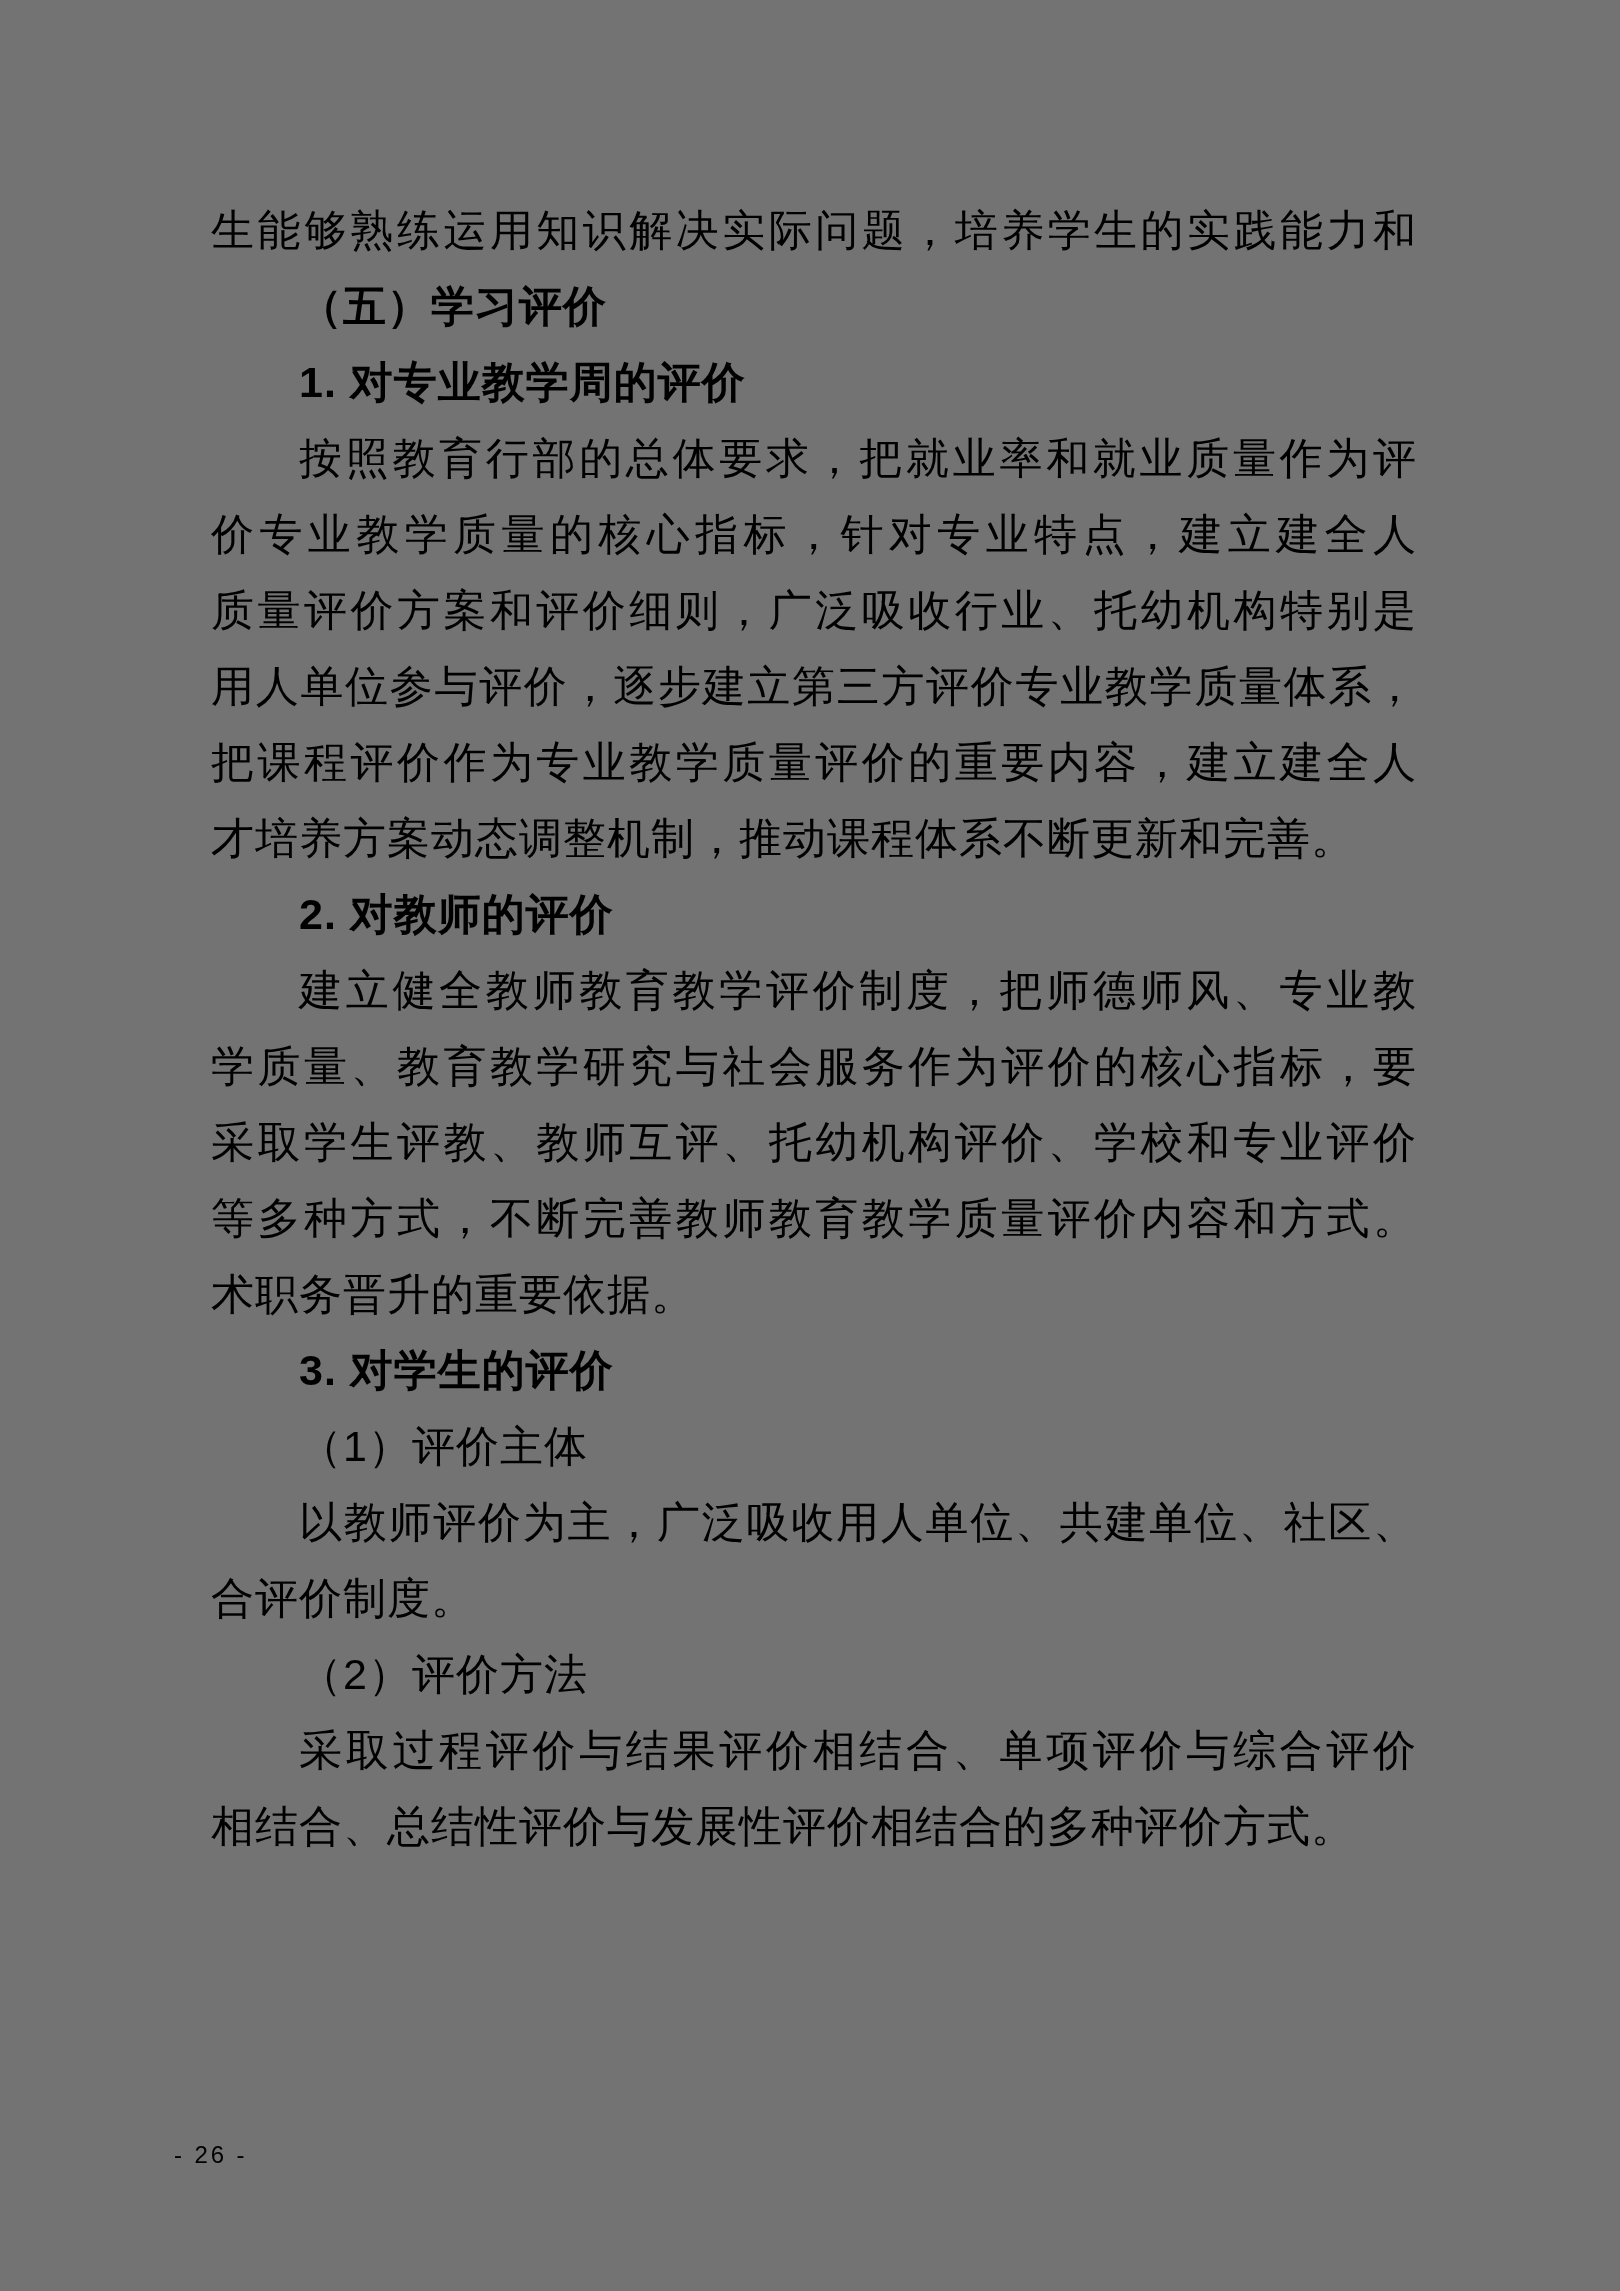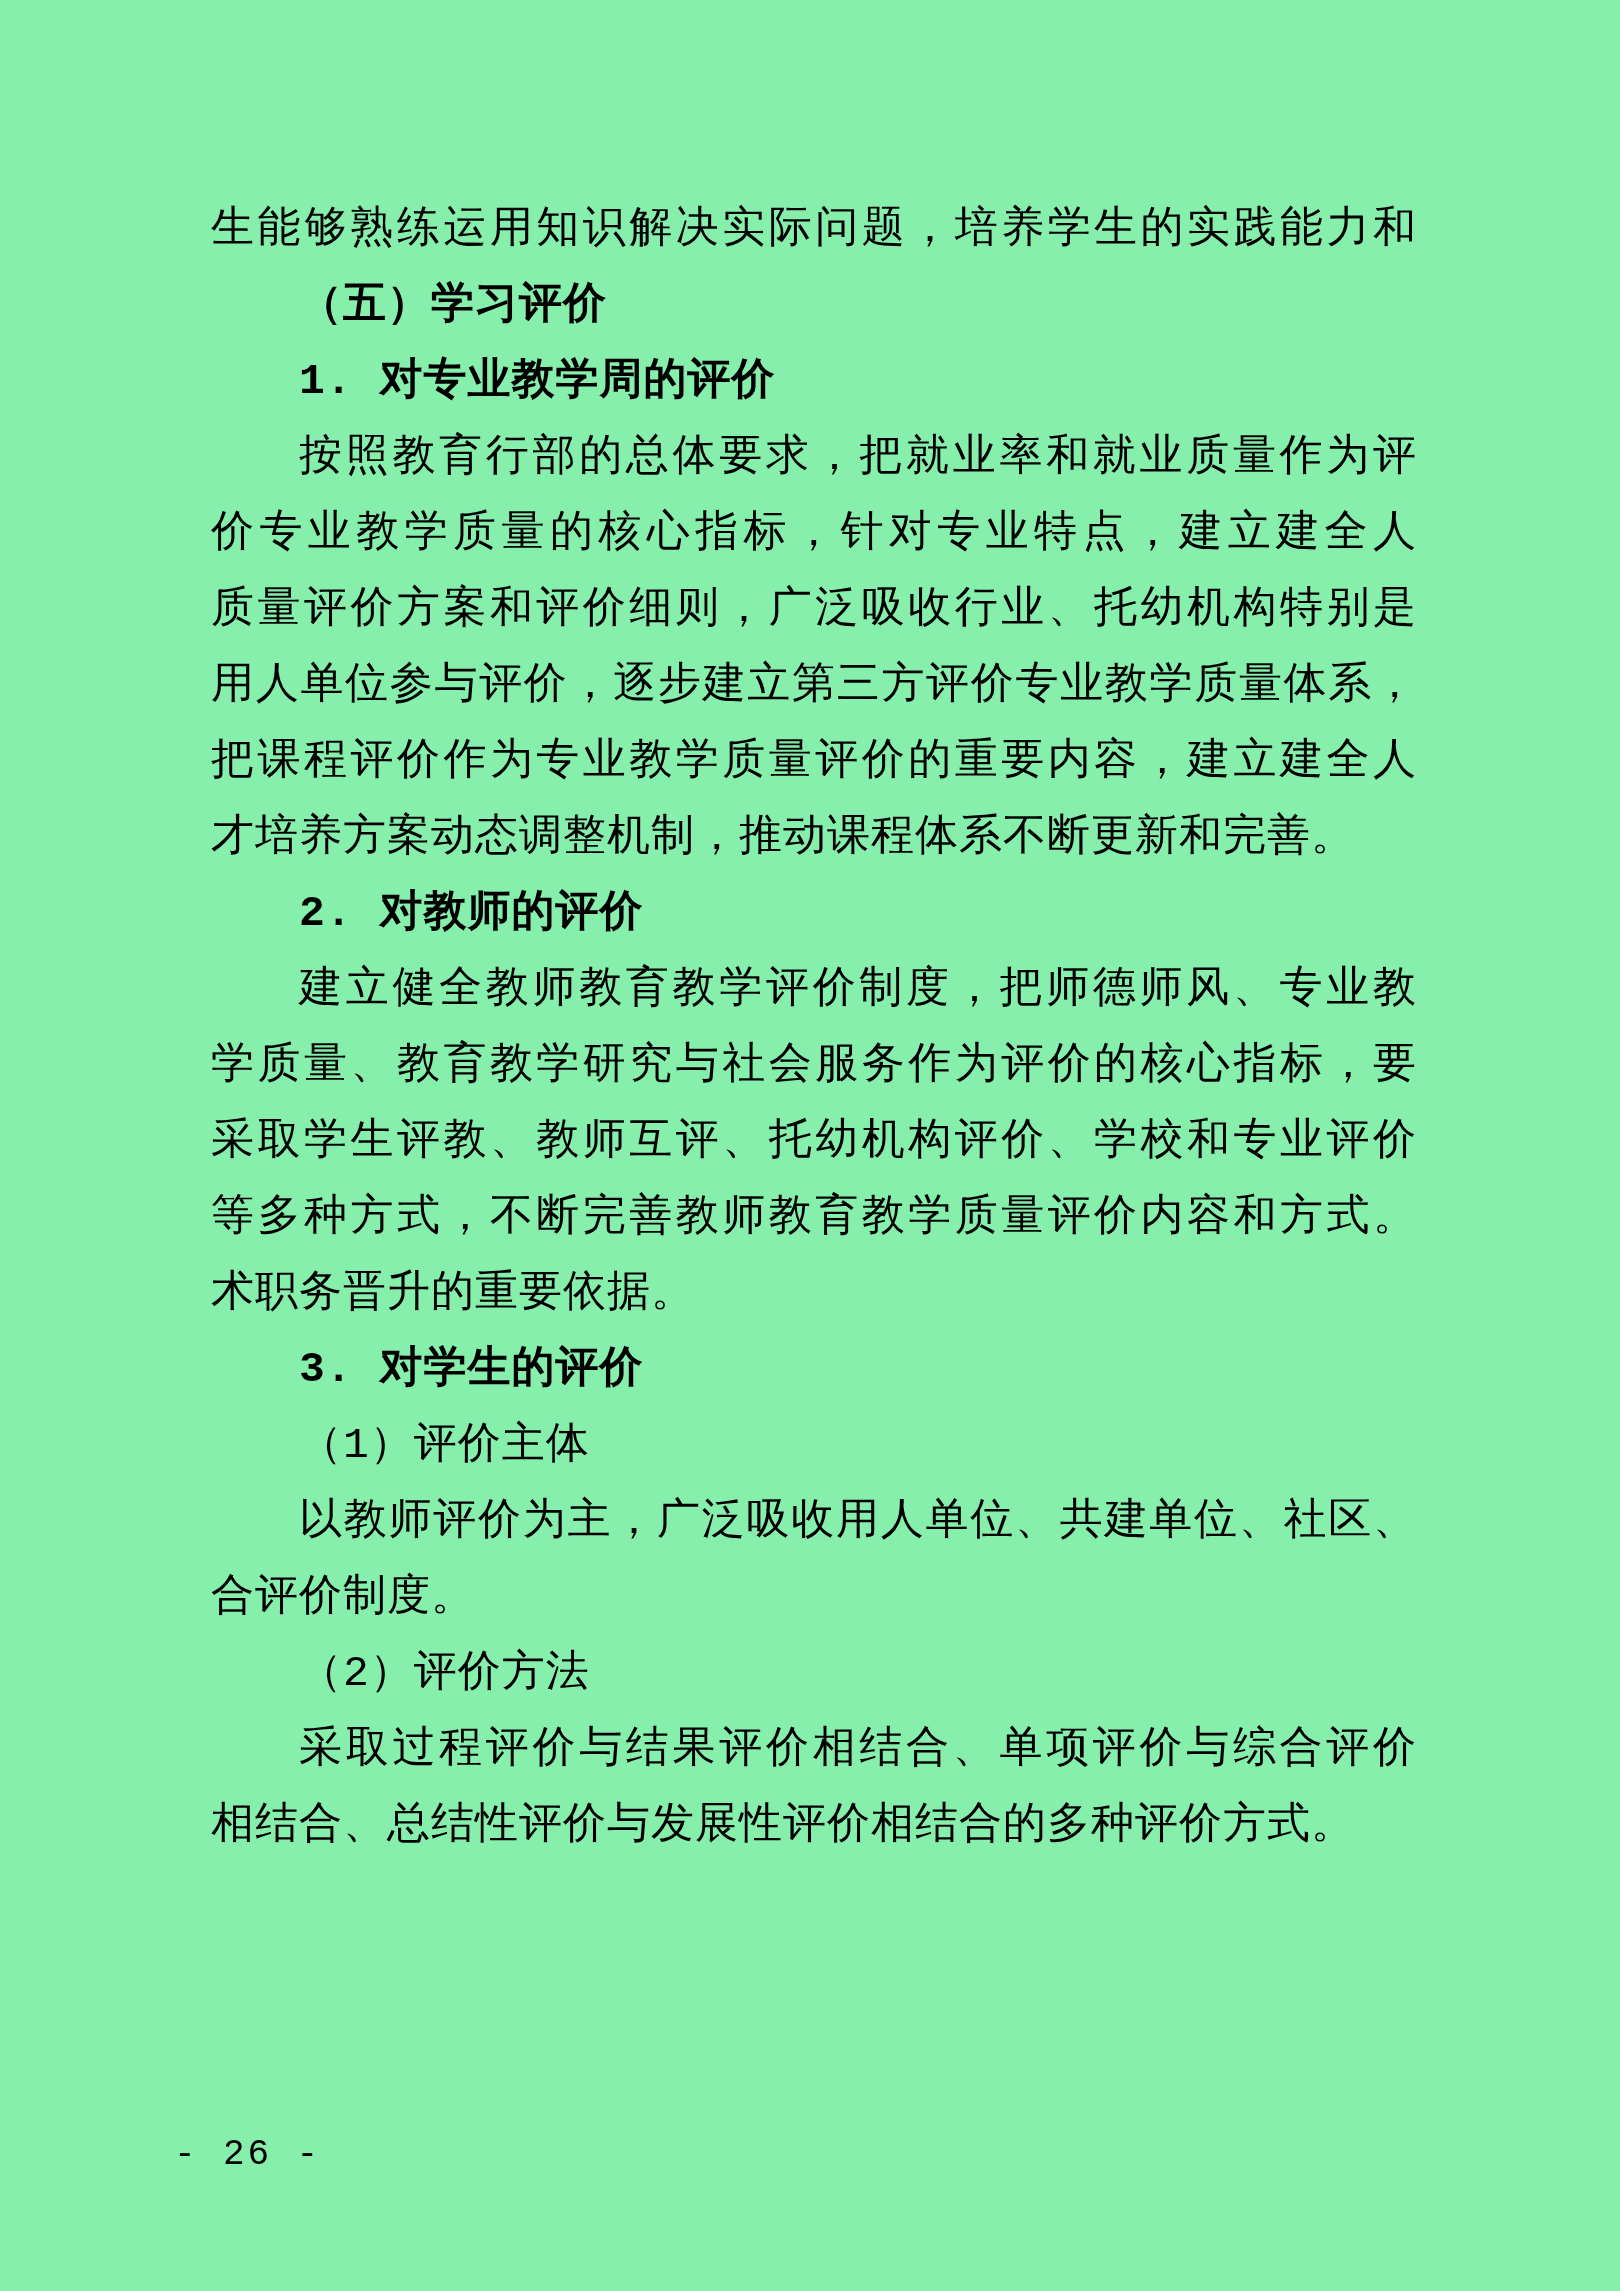--- a/index.html
+++ b/index.html
@@ -1,22 +1,22 @@
 <!DOCTYPE html>
 <html><head>
 <meta charset="utf-8">
 <style>
   html, body { margin: 0; padding: 0; background: #ffffff; }
   .page {
     position: relative;
     width: 1620px;
     height: 2292px;
-    background: #86efac;
+    background: #737373;
     color: #000000;
-    font-family: Liberation Mono, monospace;
+    font-family: Liberation Sans, sans-serif;
     overflow: hidden;
   }
   .body-text {
     position: absolute;
     left: 211px;
     top: 192px;
     width: 1206px;
   }
   .line {
     font-size: 43px;
@@ -29,21 +29,21 @@
   .line.bold { font-weight: 700; }
   .line.indent { text-indent: 88px; }
   .line.just {
     text-align: justify;
     text-align-last: justify;
   }
   .page-number {
     position: absolute;
     left: 174px;
     top: 2135px;
-    font-size: 36px;
+    font-size: 24px;
     letter-spacing: 2.9px;
     line-height: 39px;
     color: #000000;
   }
 </style>
 </head>
 <body>
 
 <div class="page">
   <main class="body-text" id="doc-body">

